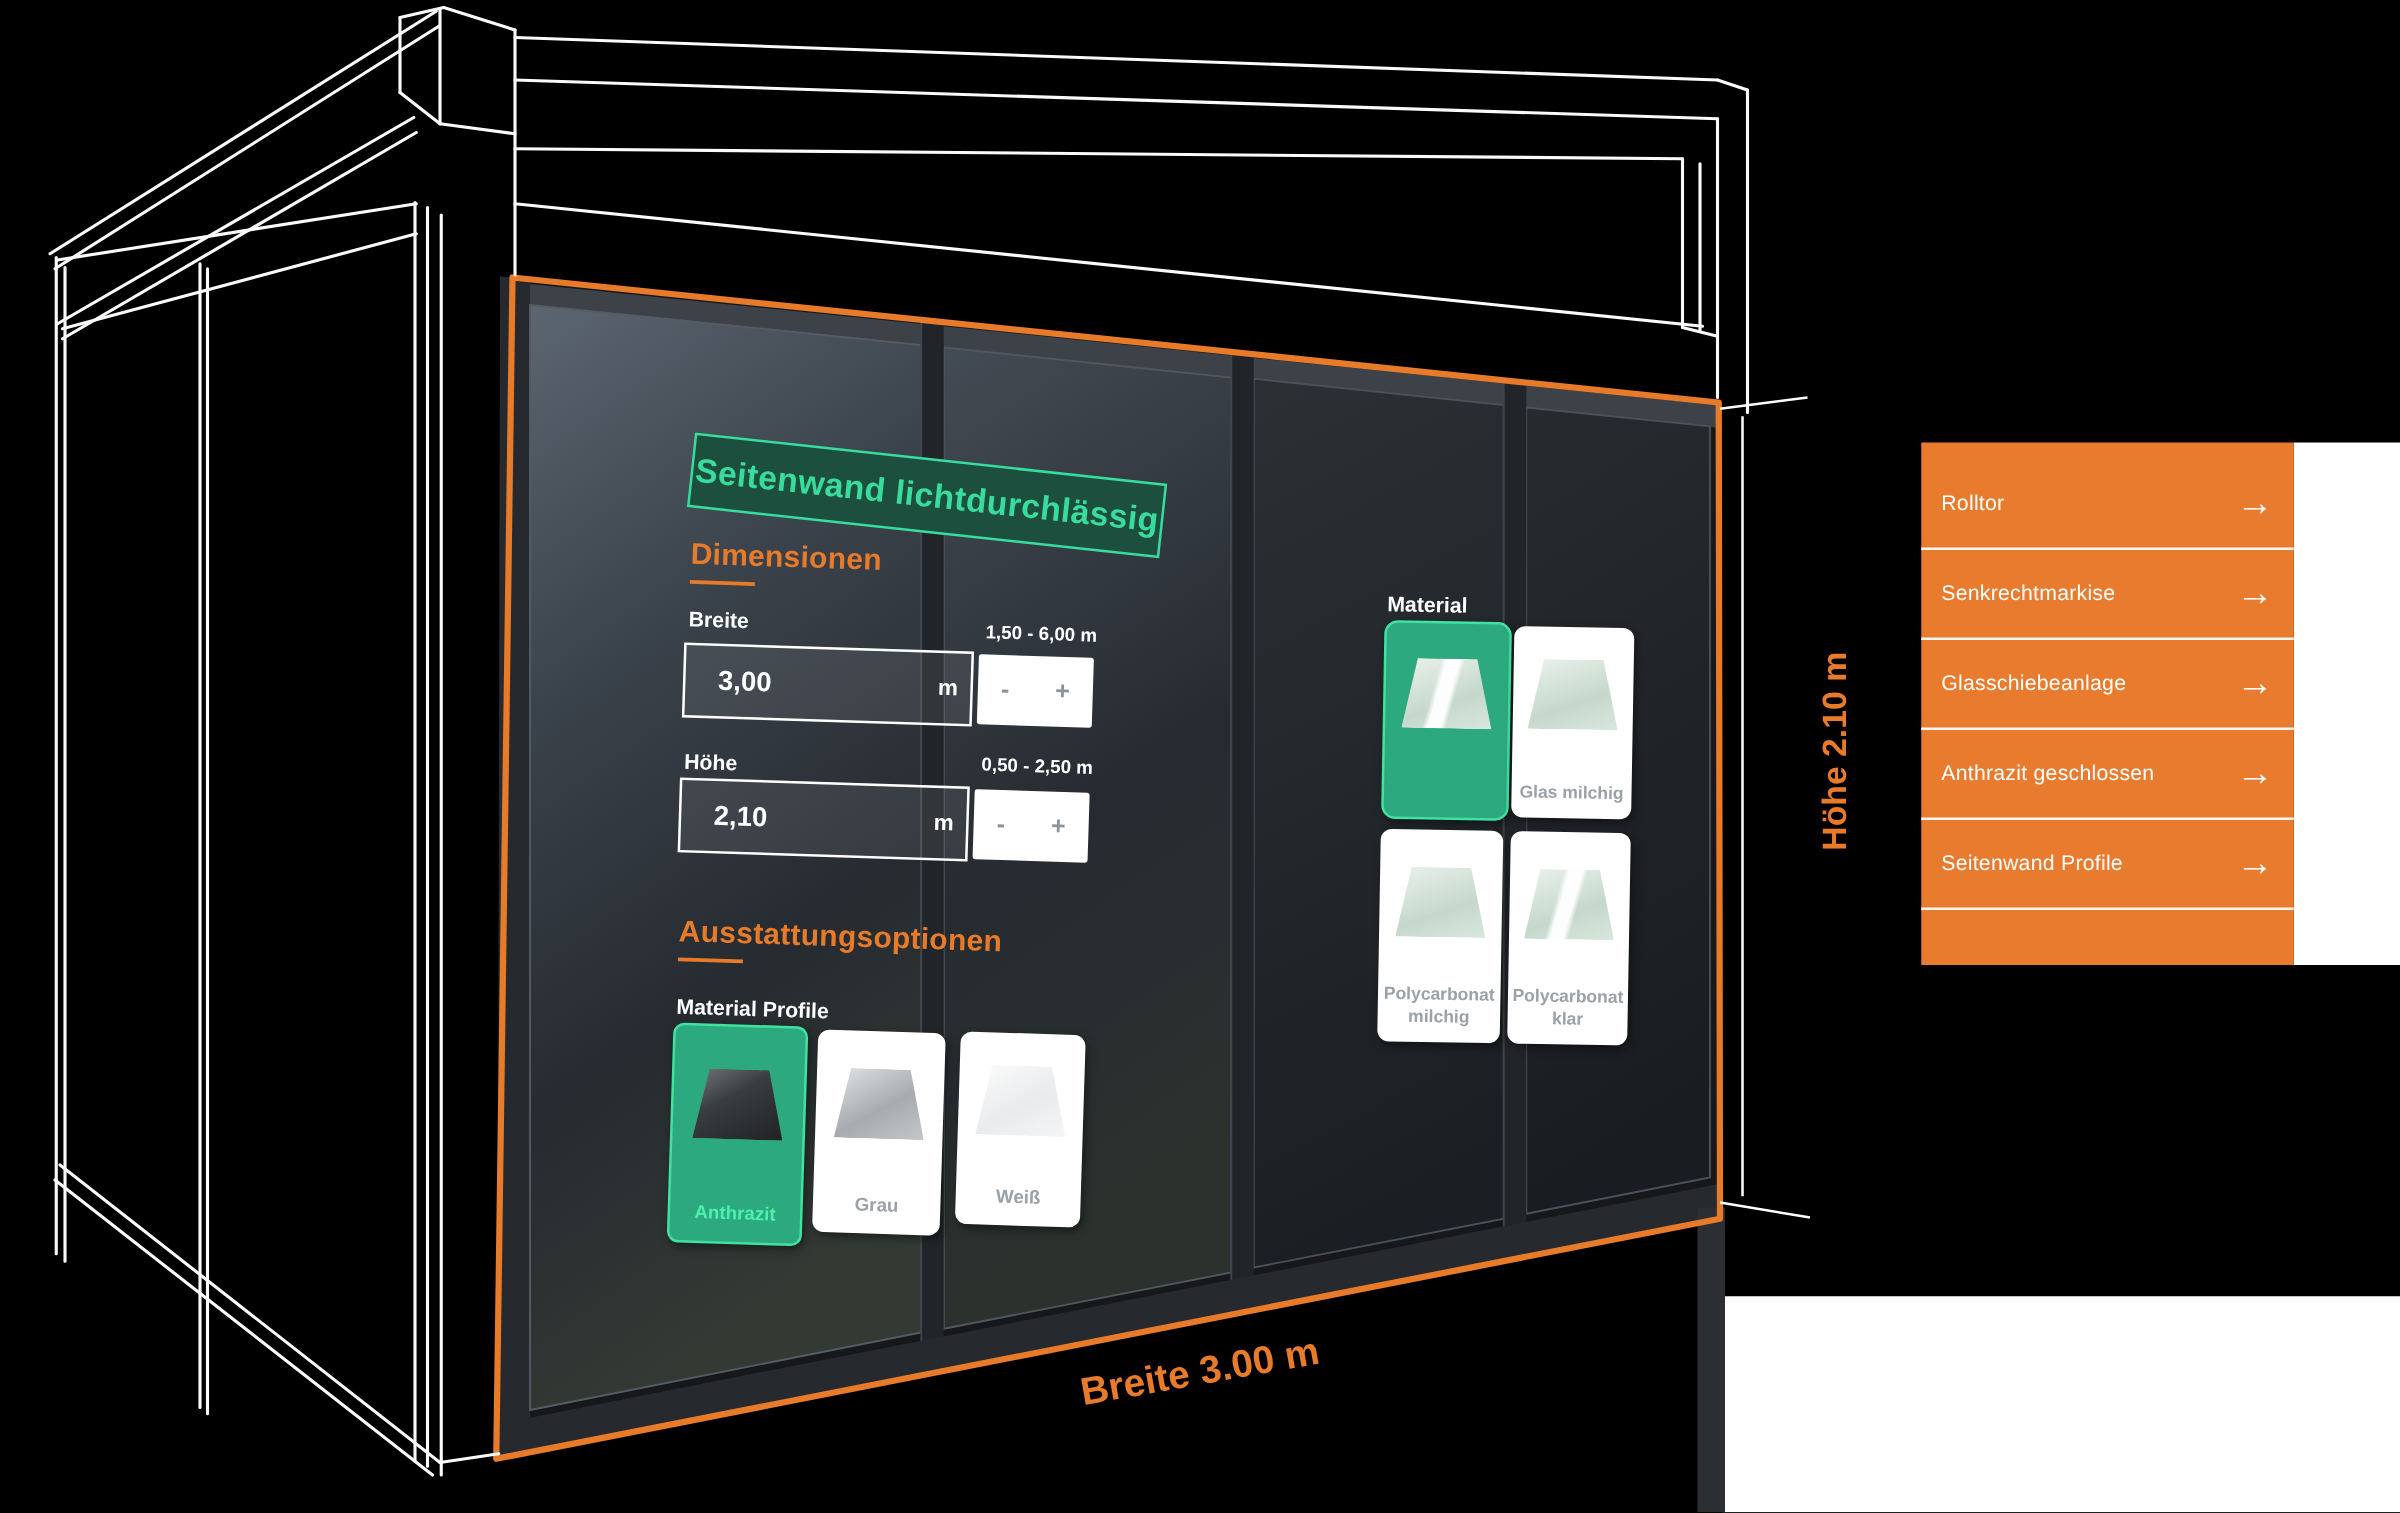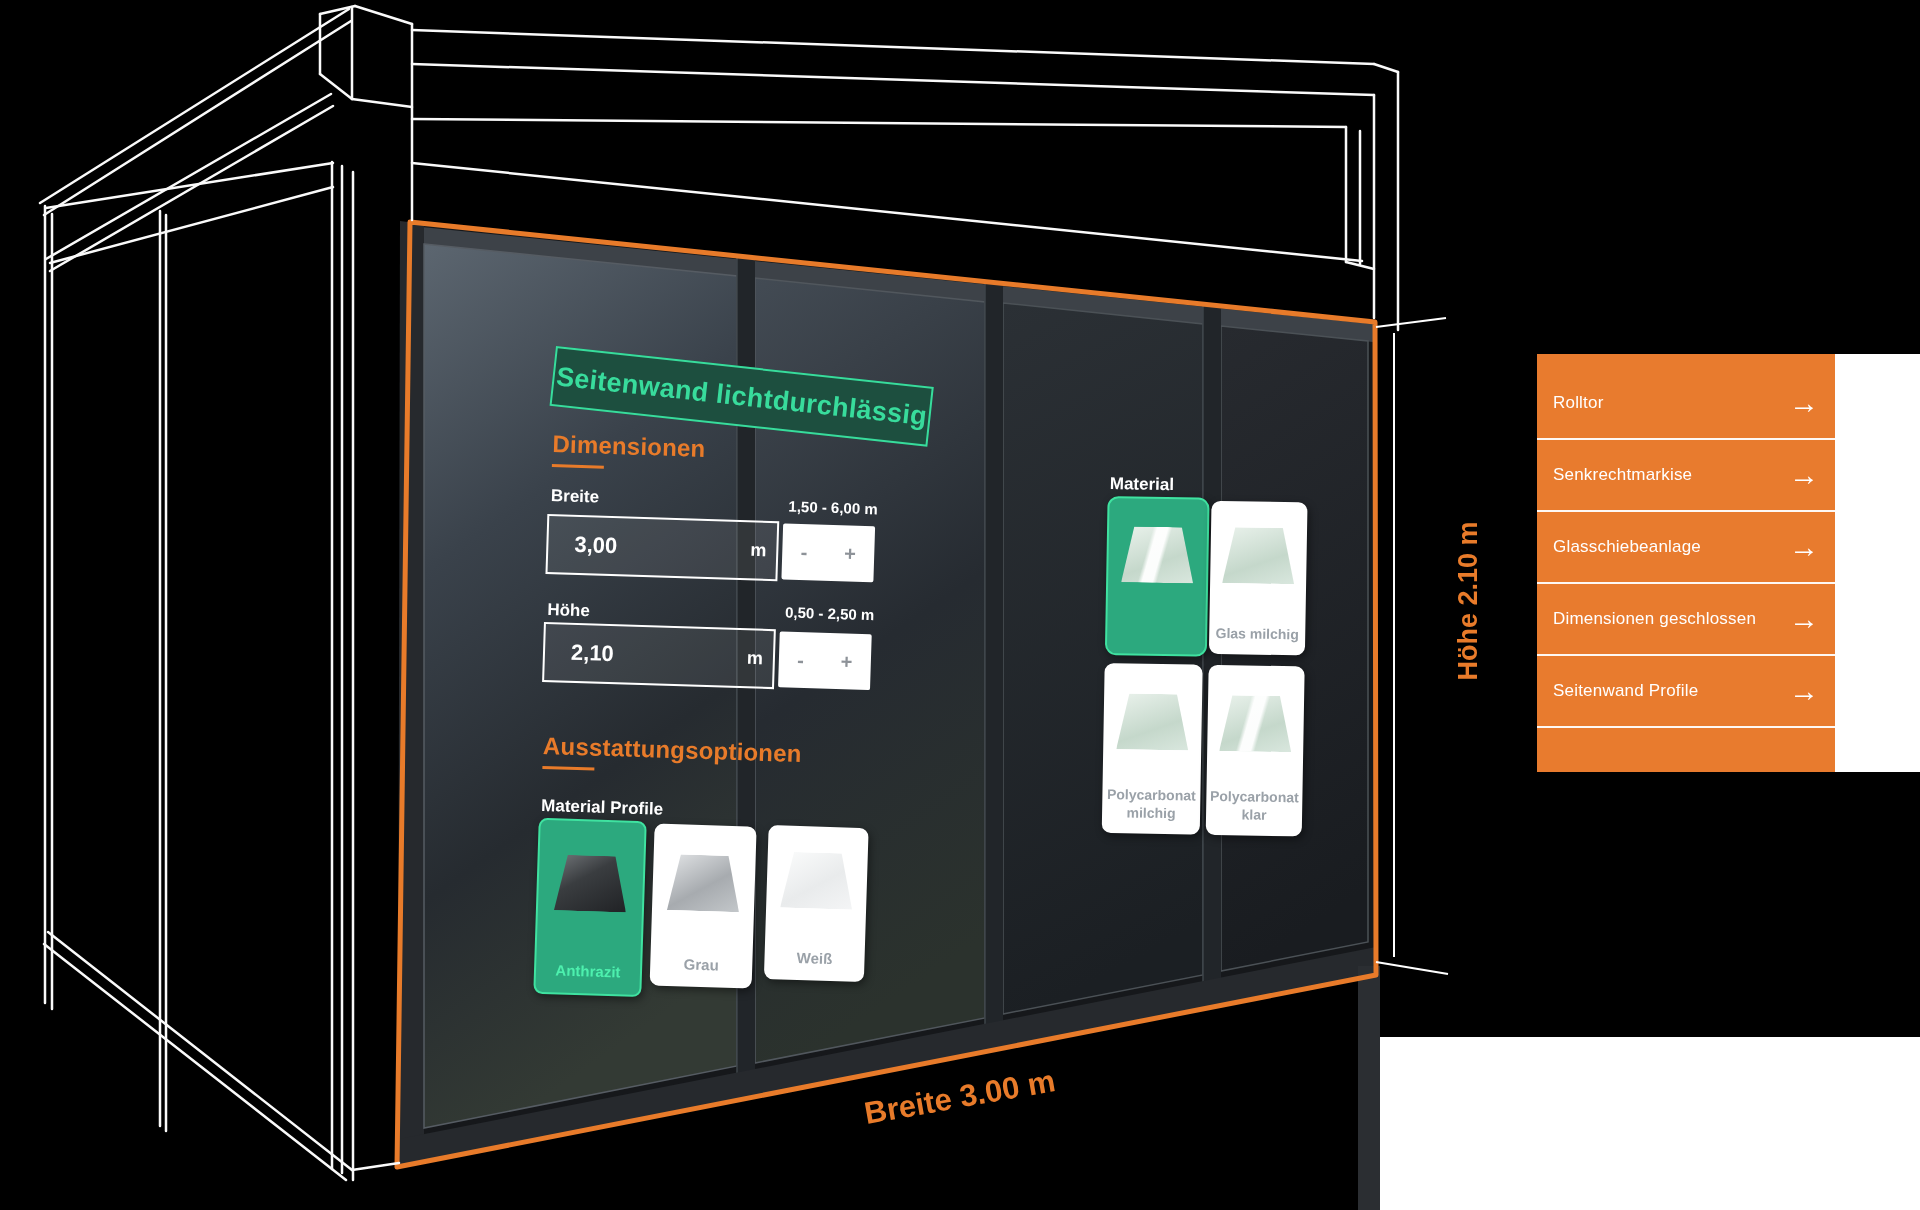--- a/index.html
+++ b/index.html
@@ -252,21 +252,21 @@
     </div>
     <div class="sb-item">
       <span class="lb">Senkrechtmarkise</span>
       <span class="ar">→</span>
     </div>
     <div class="sb-item">
       <span class="lb">Glasschiebeanlage</span>
       <span class="ar">→</span>
     </div>
     <div class="sb-item">
-      <span class="lb">Dimensionen geschlossen</span>
+      <span class="lb">Anthrazit geschlossen</span>
       <span class="ar">→</span>
     </div>
     <div class="sb-item">
       <span class="lb">Seitenwand Profile</span>
       <span class="ar">→</span>
     </div>
     <div class="sb-footer"></div>
   </div>
 
 </div>

